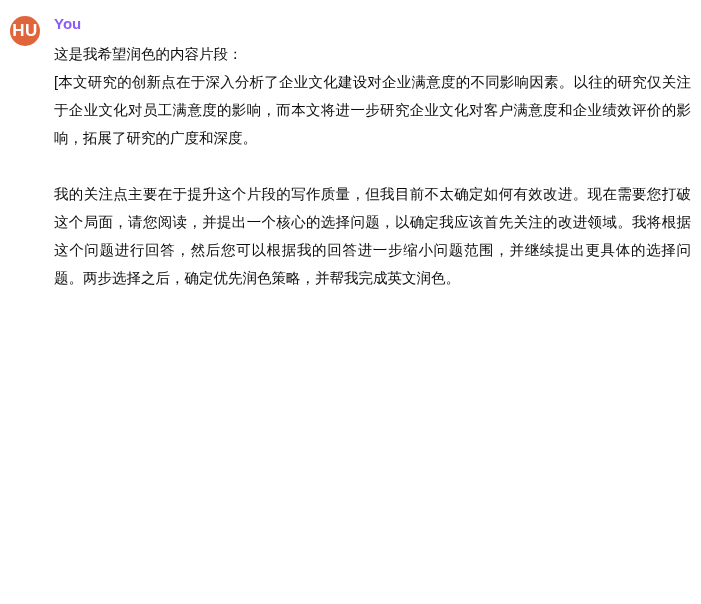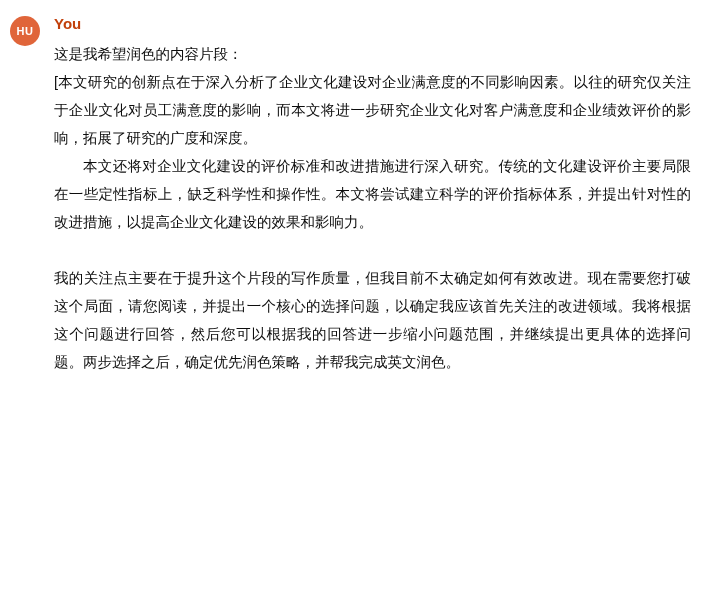--- a/index.html
+++ b/index.html
@@ -20,37 +20,37 @@
     padding: 14px 10px 0 10px;
     box-sizing: border-box;
   }
   .avatar {
     width: 30px;
     height: 30px;
     min-width: 30px;
     border-radius: 50%;
     background: #e0653a;
     color: #ffffff;
-    font-size: 11px;
+    font-size: 17px;
     font-weight: bold;
     display: flex;
     align-items: center;
     justify-content: center;
     letter-spacing: 0.5px;
     margin-top: 2px;
   }
   .body-col {
     margin-left: 14px;
     flex: 1;
     min-width: 0;
   }
   .author {
     font-size: 15px;
     font-weight: bold;
-    color: #c2410c;
+    color: #8b5cf6;
     line-height: 20px;
     margin-bottom: 6px;
   }
   .content {
     font-size: 14.5px;
     line-height: 28px;
     color: #0d0d0d;
     text-align: justify;
   }
   .content p {
@@ -66,18 +66,17 @@
 </head>
 <body>
 
 <div class="message">
   <div class="avatar">HU</div>
   <div class="body-col">
     <div class="author">You</div>
     <div class="content">
       <p>这是我希望润色的内容片段：</p>
       <p>[本文研究的创新点在于深入分析了企业文化建设对企业满意度的不同影响因素。以往的研究仅关注于企业文化对员工满意度的影响，而本文将进一步研究企业文化对客户满意度和企业绩效评价的影响，拓展了研究的广度和深度。</p>
-      <p class="indent">本文还将对企业文化建设的评价标准和改进措施进行深入研究。传统的文化建设评价主要局限在一些定性指标上，缺乏科学性和操作性。本文将尝试建立科学的评价指标体系，并提出针对性的改进措施，以提高企业文化建设的效果和影响力。</p>
       <div class="spacer"></div>
       <p>我的关注点主要在于提升这个片段的写作质量，但我目前不太确定如何有效改进。现在需要您打破这个局面，请您阅读，并提出一个核心的选择问题，以确定我应该首先关注的改进领域。我将根据这个问题进行回答，然后您可以根据我的回答进一步缩小问题范围，并继续提出更具体的选择问题。两步选择之后，确定优先润色策略，并帮我完成英文润色。</p>
     </div>
   </div>
 </div>
 
 </body></html>

